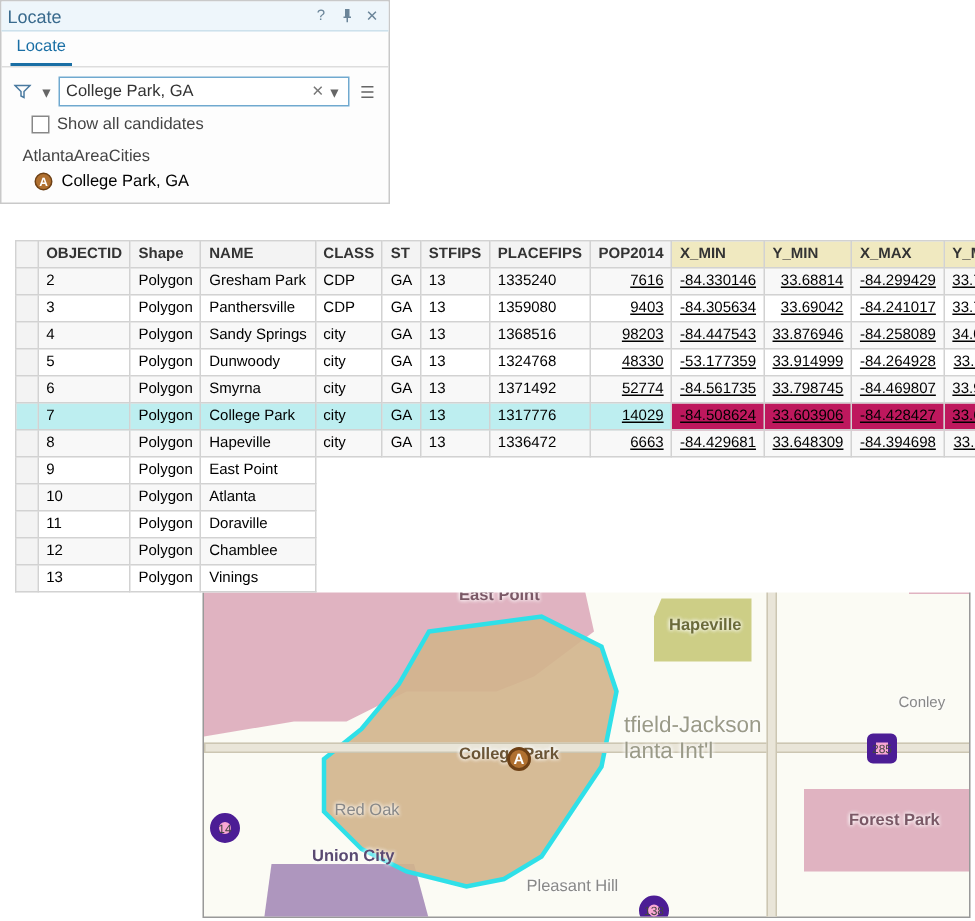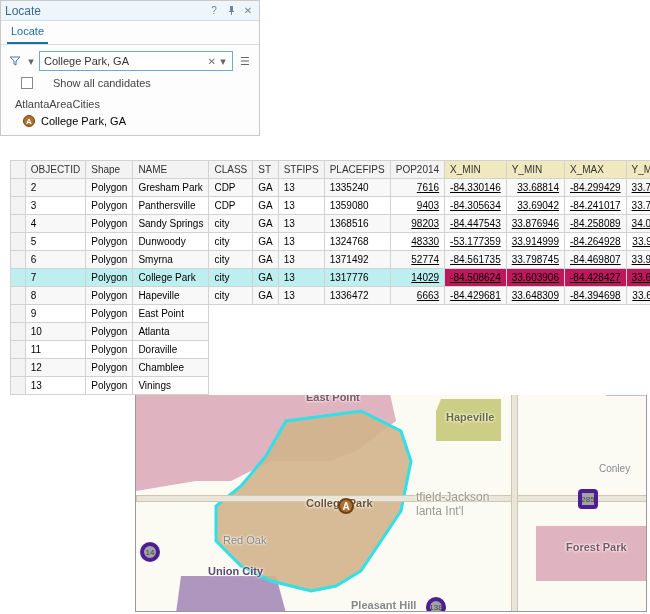--- a/index.html
+++ b/index.html
@@ -81,21 +81,21 @@
     flex: 1;
     border: none;
     outline: none;
     font-size: 11px;
     color: #333;
   }
   .search-input-wrap .x { color:#777; font-size:10px; cursor:pointer; padding:0 2px; }
   .chk-row {
     display: flex;
     align-items: center;
-    gap: 20px;
+    gap: 5px;
     padding: 2px 6px 6px 20px;
     font-size: 11px;
     color: #444;
   }
   .chk {
     width: 12px; height: 12px;
     border: 1px solid #888;
     background: #fff;
     cursor:pointer;
   }
@@ -131,21 +131,21 @@
   }
   th, td {
     border: 1px solid #d2d2d2;
     padding: 2px 5px;
     text-align: left;
     white-space: nowrap;
     height: 18px;
   }
   th {
     background: #f3f3f3;
-    font-weight: 400;
+    font-weight: 700;
     color: #333;
   }
   th.ext { background:#f0e9c0; }
   .rowhead { background:#f3f3f3; text-align:right; color:#555; padding-right:6px;}
   tr.sel td, tr.sel th.rowhead { background:#bdeef0; }
   tr.sel td.ext { background:#be185d; }
   td.num { text-align: right; text-decoration: underline; }
 
   
   .map {
@@ -169,21 +169,21 @@
     background:#b07030;border:2px solid #6e4015;
     display:flex;align-items:center;justify-content:center;
     color:#fff;font-size:10px;font-weight:bold;
     transform:translate(-50%,-50%);
   }
   .road {
     position:absolute; background:#e9e5d8; border:1px solid #ccc6b2;
   }
   .shield {
     position:absolute; width:20px;height:20px;
-    border:4px solid #4c1d95; background:#a3a3a3; border-radius:4px;
+    border:6px solid #4c1d95; background:#f9a8d4; border-radius:4px;
     font-size:8px; display:flex; align-items:center; justify-content:center;
     color:#444;
   }
 </style>
 </head>
 <body>
 
 <div class="locate-panel">
   <div class="loc-titlebar">
     <span class="loc-title">Locate</span>
@@ -404,23 +404,23 @@
   <div class="road" style="left:0;top:214px;width:512px;height:7px"></div>
   <div class="road" style="left:375px;top:0;width:7px;height:332px"></div>
 
   <div class="poly-label" style="left:315px;top:0px;color:#7a5866">Atlanta</div>
   <div class="poly-label" style="left:170px;top:110px;color:#7a5866">East Point</div>
   <div class="poly-label" style="left:310px;top:130px;color:#6b6b3a">Hapeville</div>
   <div class="poly-label" style="left:170px;top:216px;color:#6b5536"><span>College Park</span></div>
   <div class="poly-label" style="left:87px;top:253px;font-weight:400;color:#888">Red Oak</div>
   <div class="poly-label" style="left:72px;top:284px;color:#5a4a72">Union City</div>
   <div class="poly-label" style="left:430px;top:260px;color:#7a5866">Forest Park</div>
-  <div class="poly-label" style="left:215px;top:318px;font-weight:700;color:#888">Pleasant Hill</div>
+  <div class="poly-label" style="left:215px;top:304px;font-weight:400;color:#888">Pleasant Hill</div>
   <div class="poly-label" style="left:463px;top:182px;font-weight:400;color:#888;font-size:10px">Conley</div>
-  <div class="poly-label" style="left:280px;top:209px;font-weight:400;color:#9a9a88;font-size:12px;white-space:pre">tfield-Jackson
+  <div class="poly-label" style="left:280px;top:194px;font-weight:400;color:#9a9a88;font-size:15px;white-space:pre">tfield-Jackson
 lanta Int'l</div>
 
   <div class="shield" style="left:365px;top:50px">285</div>
   <div class="shield" style="left:442px;top:208px">285</div>
   <div class="shield" style="left:4px;top:261px;border-radius:10px">14</div>
   <div class="shield" style="left:290px;top:316px;border-radius:10px">138</div>
 
   <div class="pin" style="left:210px;top:225px">A</div>
 </div>
 

